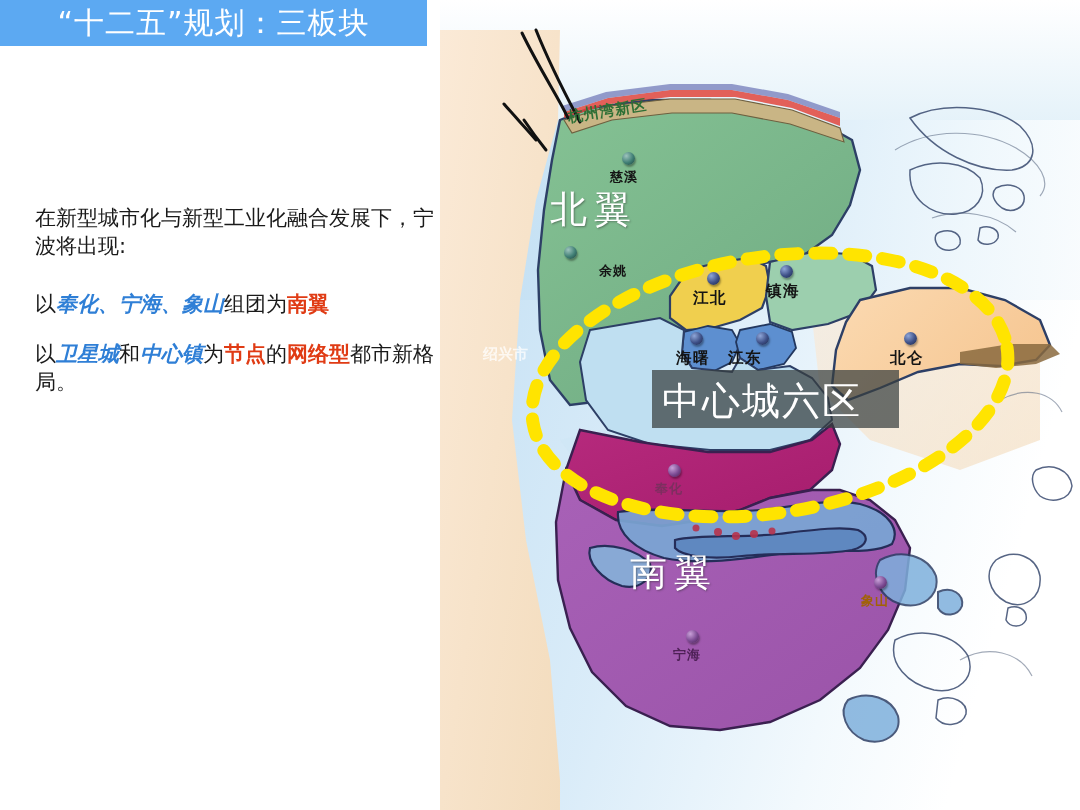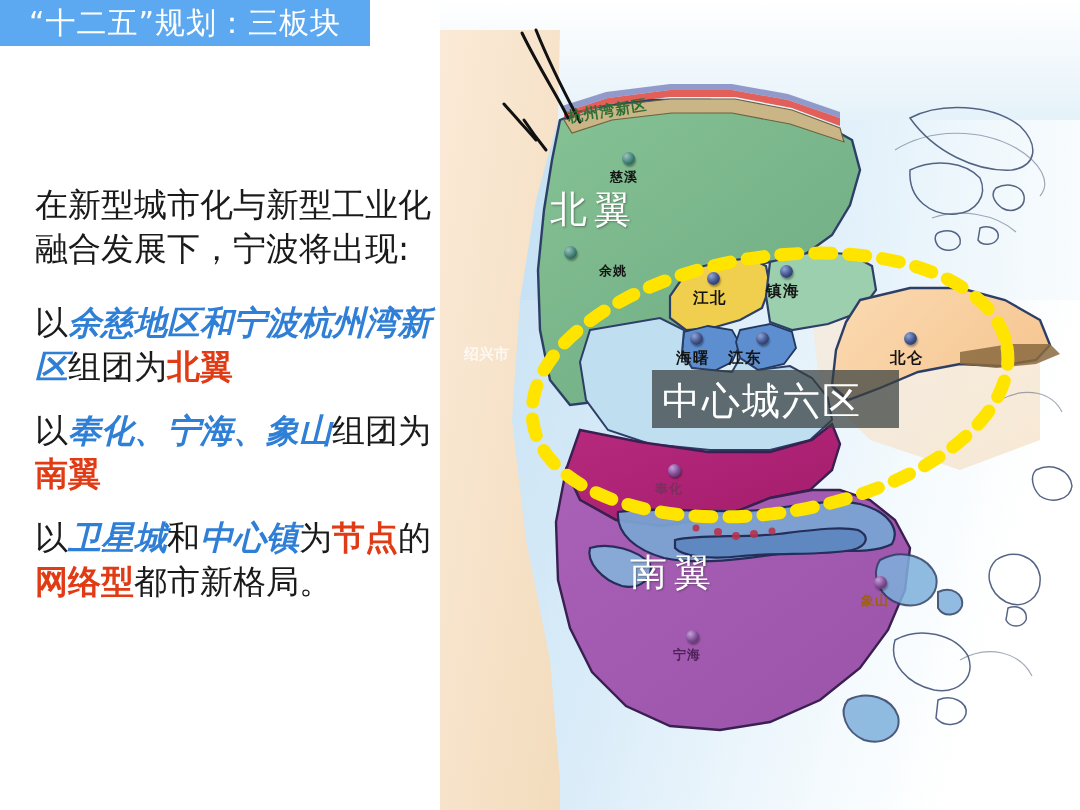--- a/index.html
+++ b/index.html
@@ -13,21 +13,21 @@
     position: relative;
     overflow: hidden;
     font-family: "DejaVu Sans", "Liberation Sans", sans-serif;
   }
 
   
   #title-banner {
     position: absolute;
     left: 0;
     top: 0;
-    width: 370px;
+    width: 427px;
     height: 46px;
     background: #5ca9f2;
     display: flex;
     align-items: center;
     justify-content: center;
   }
   #title-banner .title-text {
     color: #ffffff;
     font-size: 30px;
     letter-spacing: 1px;
@@ -37,24 +37,25 @@
 
   
   #text-column {
     position: absolute;
     left: 35px;
     top: 183px;
     width: 405px;
   }
   .para {
     color: #1a1a1a;
-    font-size: 33px;
+    font-size: 21px;
     line-height: 1.33;
     margin-bottom: 20px;
     font-family: "DejaVu Sans", "Liberation Sans", sans-serif;
+    margin-top: 22px;
   }
   .para.intro { margin-bottom: 30px; }
   .para span { white-space: normal; }
   .blue {
     color: #2f7fd6;
     font-style: italic;
     font-weight: bold;
   }
   .red {
     color: #e03b14;
@@ -112,20 +113,21 @@
     transform-origin: left center;
   }
   .province-label {
     color: #ffffff;
     font-size: 15px;
     font-weight: bold;
     opacity: 0.75;
     line-height: 1.9;
     text-align: center;
     width: 18px;
+    margin-left: 19px;
   }
   #core-band {
     position: absolute;
     left: 212px;
     top: 370px;
     width: 247px;
     height: 58px;
     background: rgba(56,62,62,0.72);
   }
   #core-band-text {
@@ -160,23 +162,20 @@
   <span class="title-text">“十二五”规划：三板块</span>
 </div>
 
 <div id="text-column">
 
   <div class="para intro">
     <span>在新型城市化与新型工业化融合发展下，宁波将出现:</span>
   </div>
 
 
-  <div class="para">
-    <span>以</span><span class="blue">余慈地区和宁波杭州湾新区</span><span>组团为</span><span class="red">北翼</span>
-  </div>
 
   <div class="para">
     <span>以</span><span class="blue">奉化、宁海、象山</span><span>组团为</span><span class="red">南翼</span>
   </div>
 
   <div class="para">
     <span>以</span><span class="blue">卫星城</span><span>和</span><span class="blue">中心镇</span><span>为</span><span class="red">节点</span><span>的</span><span class="red">网络型</span><span>都市新格局。</span>
   </div>
 
 </div>

